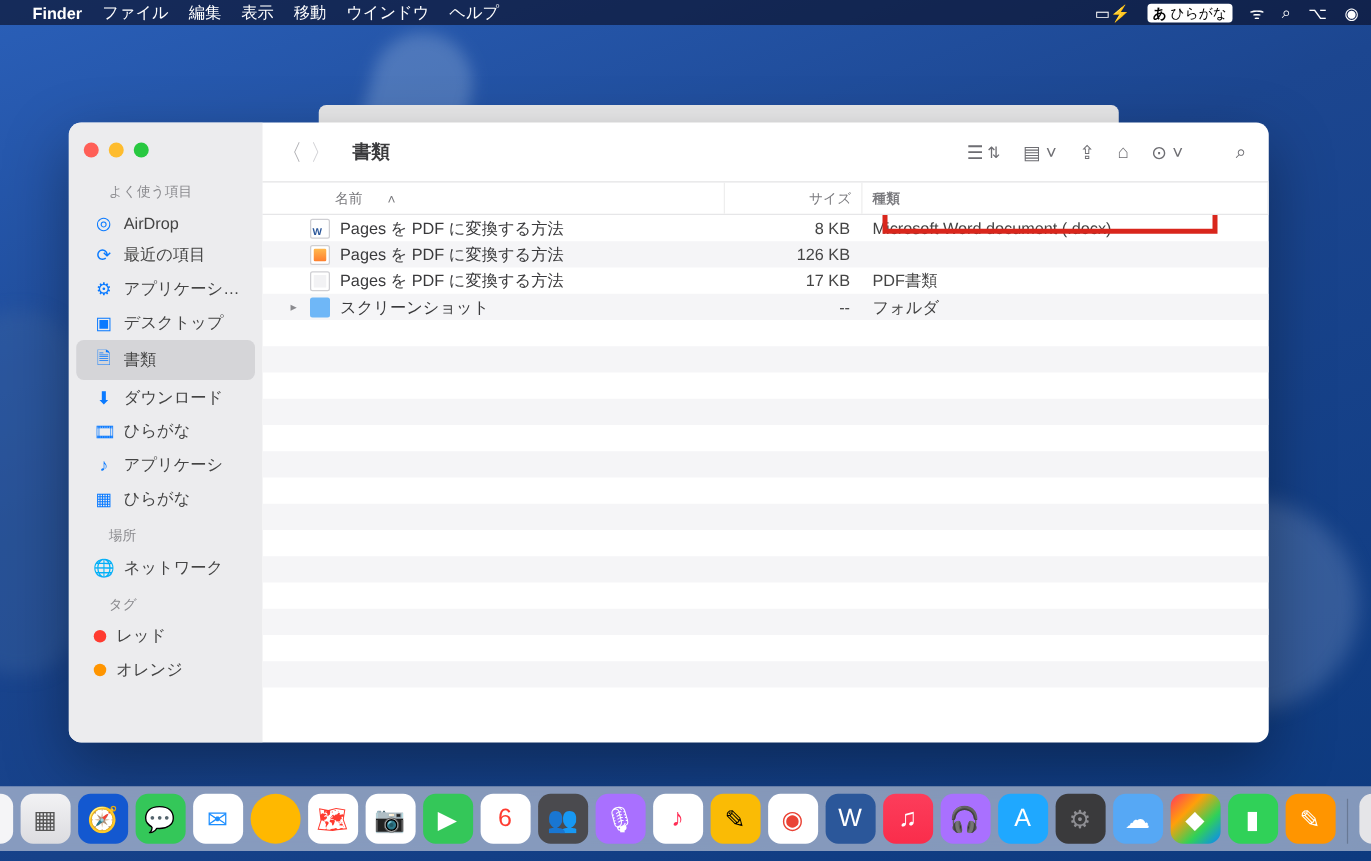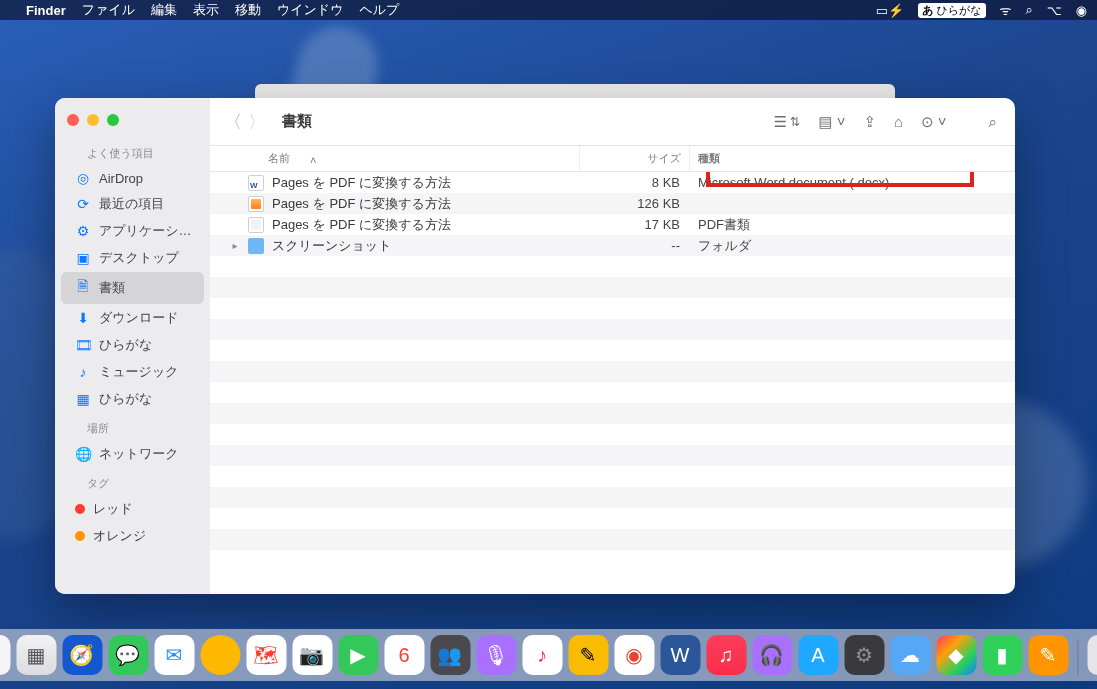--- a/index.html
+++ b/index.html
@@ -136,21 +136,21 @@
         <div class="sb-item">
           <span class="ic">⬇</span>
           <span>ダウンロード</span>
         </div>
         <div class="sb-item">
           <span class="ic">🎞</span>
           <span>ひらがな</span>
         </div>
         <div class="sb-item">
           <span class="ic">♪</span>
-          <span>ミュージック</span>
+          <span>アプリケーシ</span>
         </div>
         <div class="sb-item">
           <span class="ic">▦</span>
           <span>ひらがな</span>
         </div>
         <div class="sb-label">場所</div>
         <div class="sb-item net">
           <span class="ic">🌐</span>
           <span>ネットワーク</span>
         </div>

